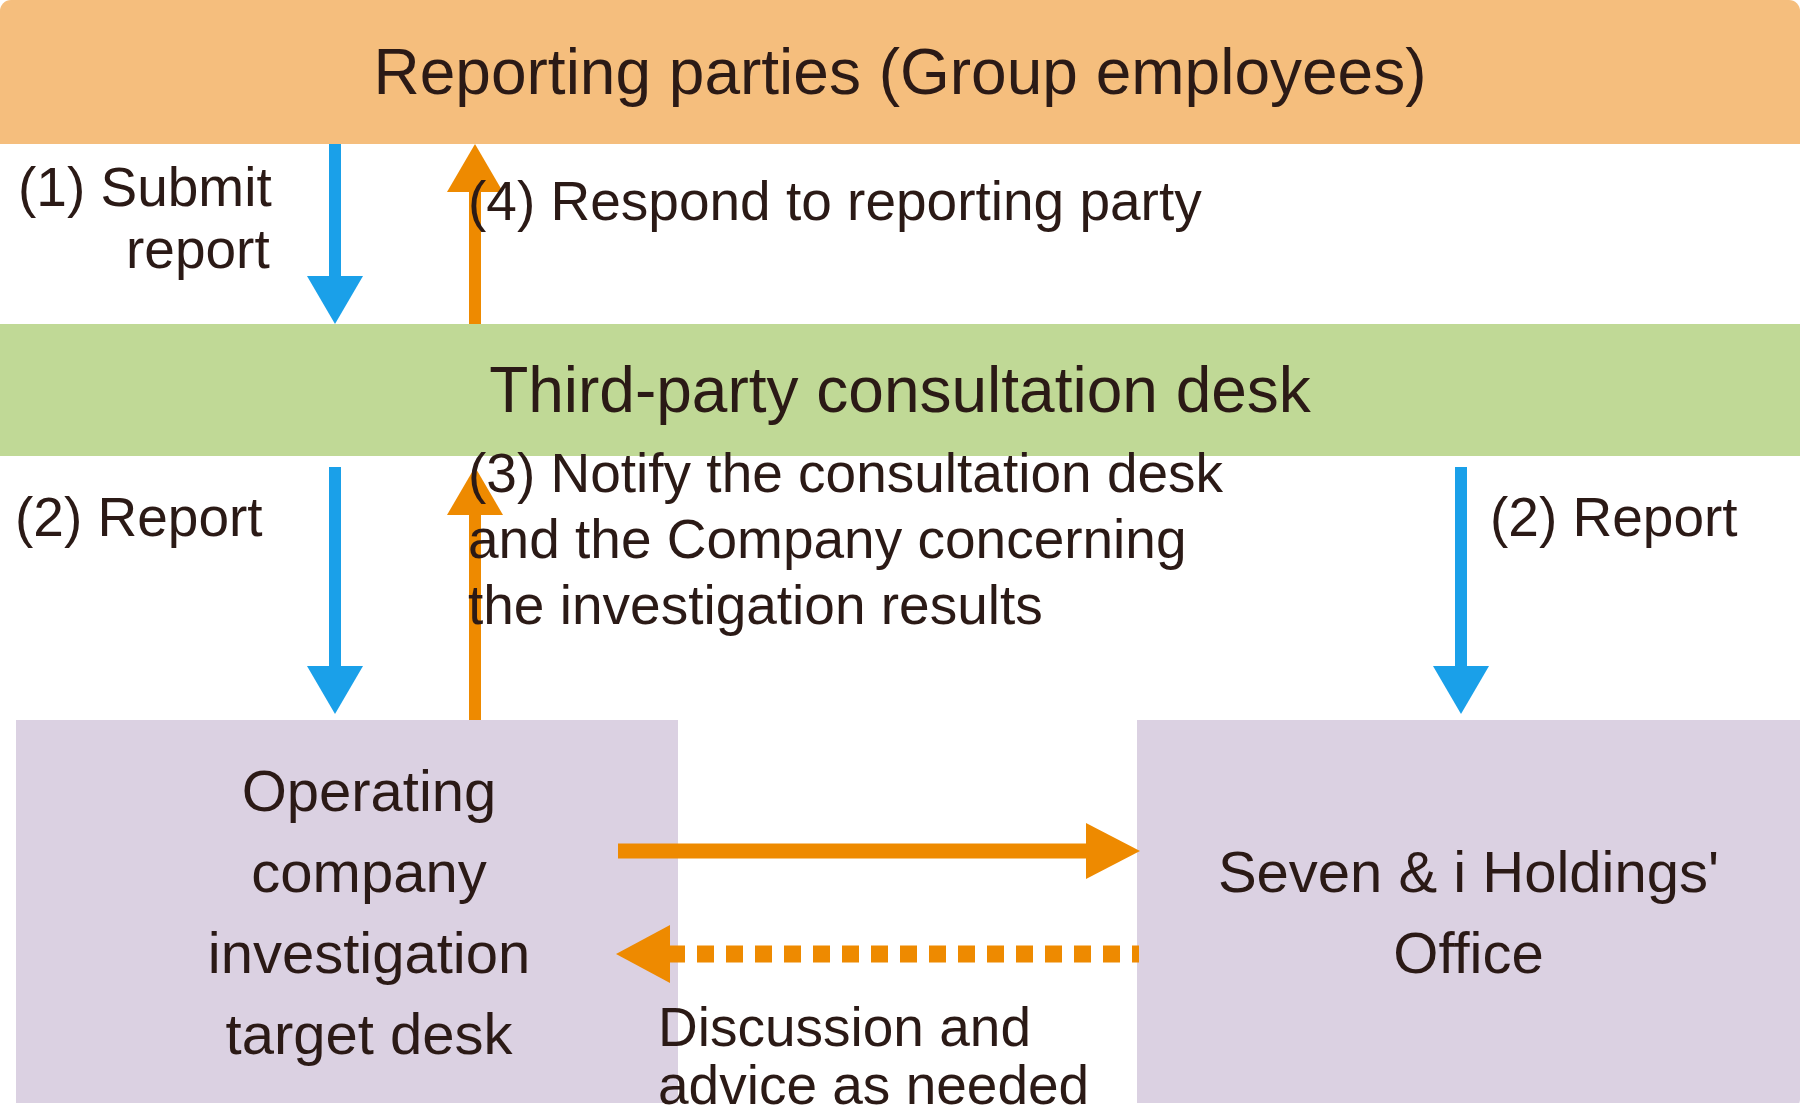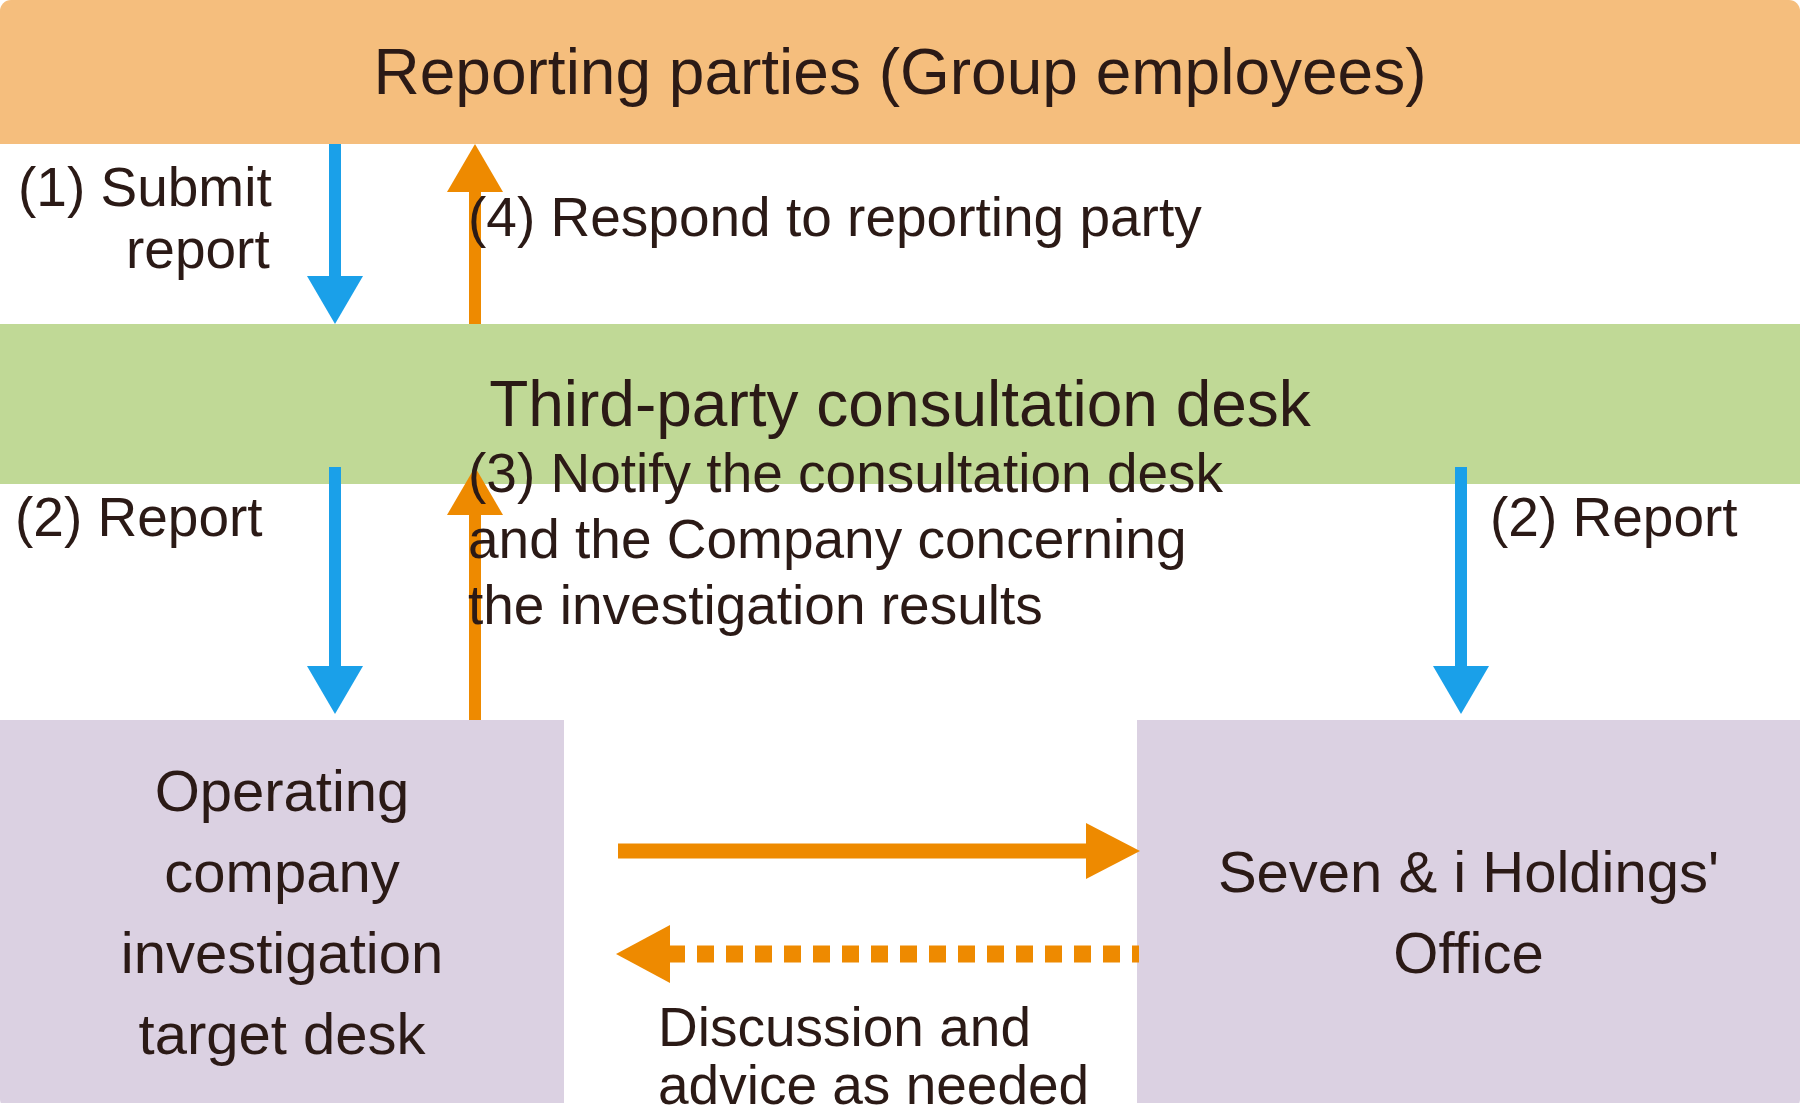--- a/index.html
+++ b/index.html
@@ -7,27 +7,27 @@
     position:relative; width:1800px; height:1110px; overflow:hidden;
     background:var(--background,#fff);
     font-family:"Liberation Sans","DejaVu Sans",sans-serif;
     color:var(--text,#2b1a16);
     border-radius:11px;
   }
 
   
   .band { position:absolute; left:0; width:1800px; display:flex; align-items:center; justify-content:center; }
   .band-orange { top:0; height:144px; background:var(--banner-orange); }
-  .band-green  { top:324px; height:160px; background:var(--banner-green); }
+  .band-green  { top:324px; height:132px; background:var(--banner-green); }
   .band-title  { font-size:64px; font-weight:400; letter-spacing:0; }
 
   
   .pbox { position:absolute; top:720px; height:383px; background:var(--box-purple);
           display:flex; align-items:center; justify-content:center; text-align:center; }
-  .pbox-left  { left:0; width:564px; }
+  .pbox-left  { left:16px; width:618px;padding-left:44px; }
   .pbox-right { left:1137px; width:663px;align-items:center; }
   .pbox .box-lines { font-size:58px; line-height:81px; }
 
   
   .varrow { position:absolute; width:56px; }
   .varrow .shaft { position:absolute; left:50%; transform:translateX(-50%); width:12px; top:0; bottom:0; }
   .varrow .head  { position:absolute; left:0; width:0; height:0;
                    border-left:28px solid transparent; border-right:28px solid transparent; }
   .varrow.dir-down .shaft { bottom:46px; }
   .varrow.dir-down .head  { bottom:0; border-top:48px solid currentColor; }
@@ -47,21 +47,21 @@
   .harrow.dashed .shaft { left:52px; right:0; height:17px;
                           background:repeating-linear-gradient(90deg, currentColor 0 17px, transparent 17px 29px); }
   .harrow.dashed .head  { position:absolute; left:0; top:0; width:0; height:0;
                           border-top:29px solid transparent; border-bottom:29px solid transparent;
                           border-right:54px solid currentColor; }
 
   
   .lbl { position:absolute; font-size:55px; line-height:62px; white-space:nowrap; }
   .lbl-submit  { left:18px;  top:156px; }
   .lbl-submit div:nth-child(2) { margin-left:108px; }
-  .lbl-respond { left:468px; top:186px; }
+  .lbl-respond { left:468px; top:170px; }
   .lbl-report-left  { left:15px;   top:486px; }
   .lbl-notify  { left:468px; top:440px; line-height:66px; }
   .lbl-notify div:nth-child(n+2) { }
   .lbl-report-right { left:1490px; top:486px; }
   .lbl-discussion { left:658px; top:998px; line-height:58px; }
 </style>
 </head>
 <body>
 
 <div class="stage">

